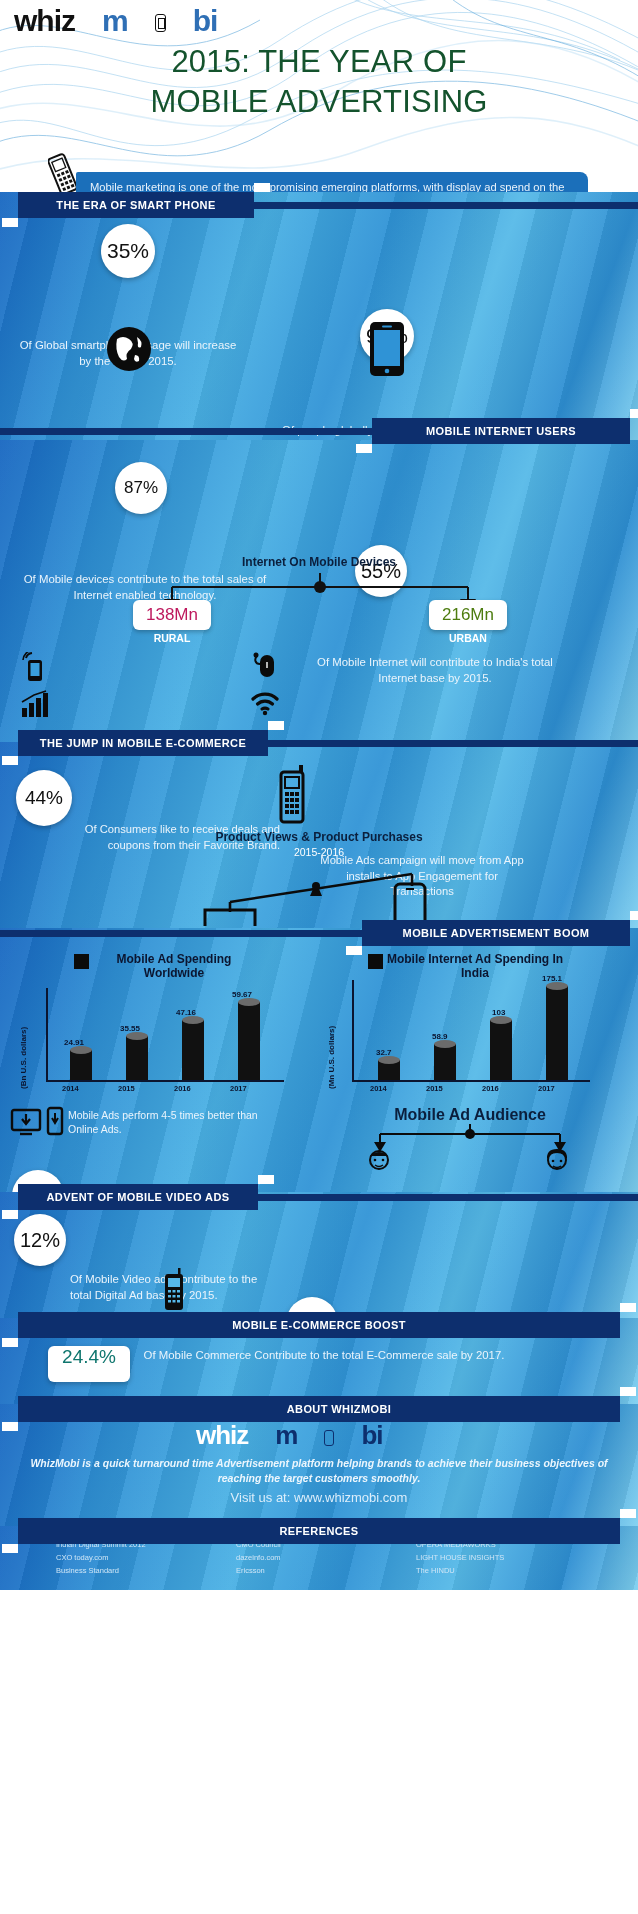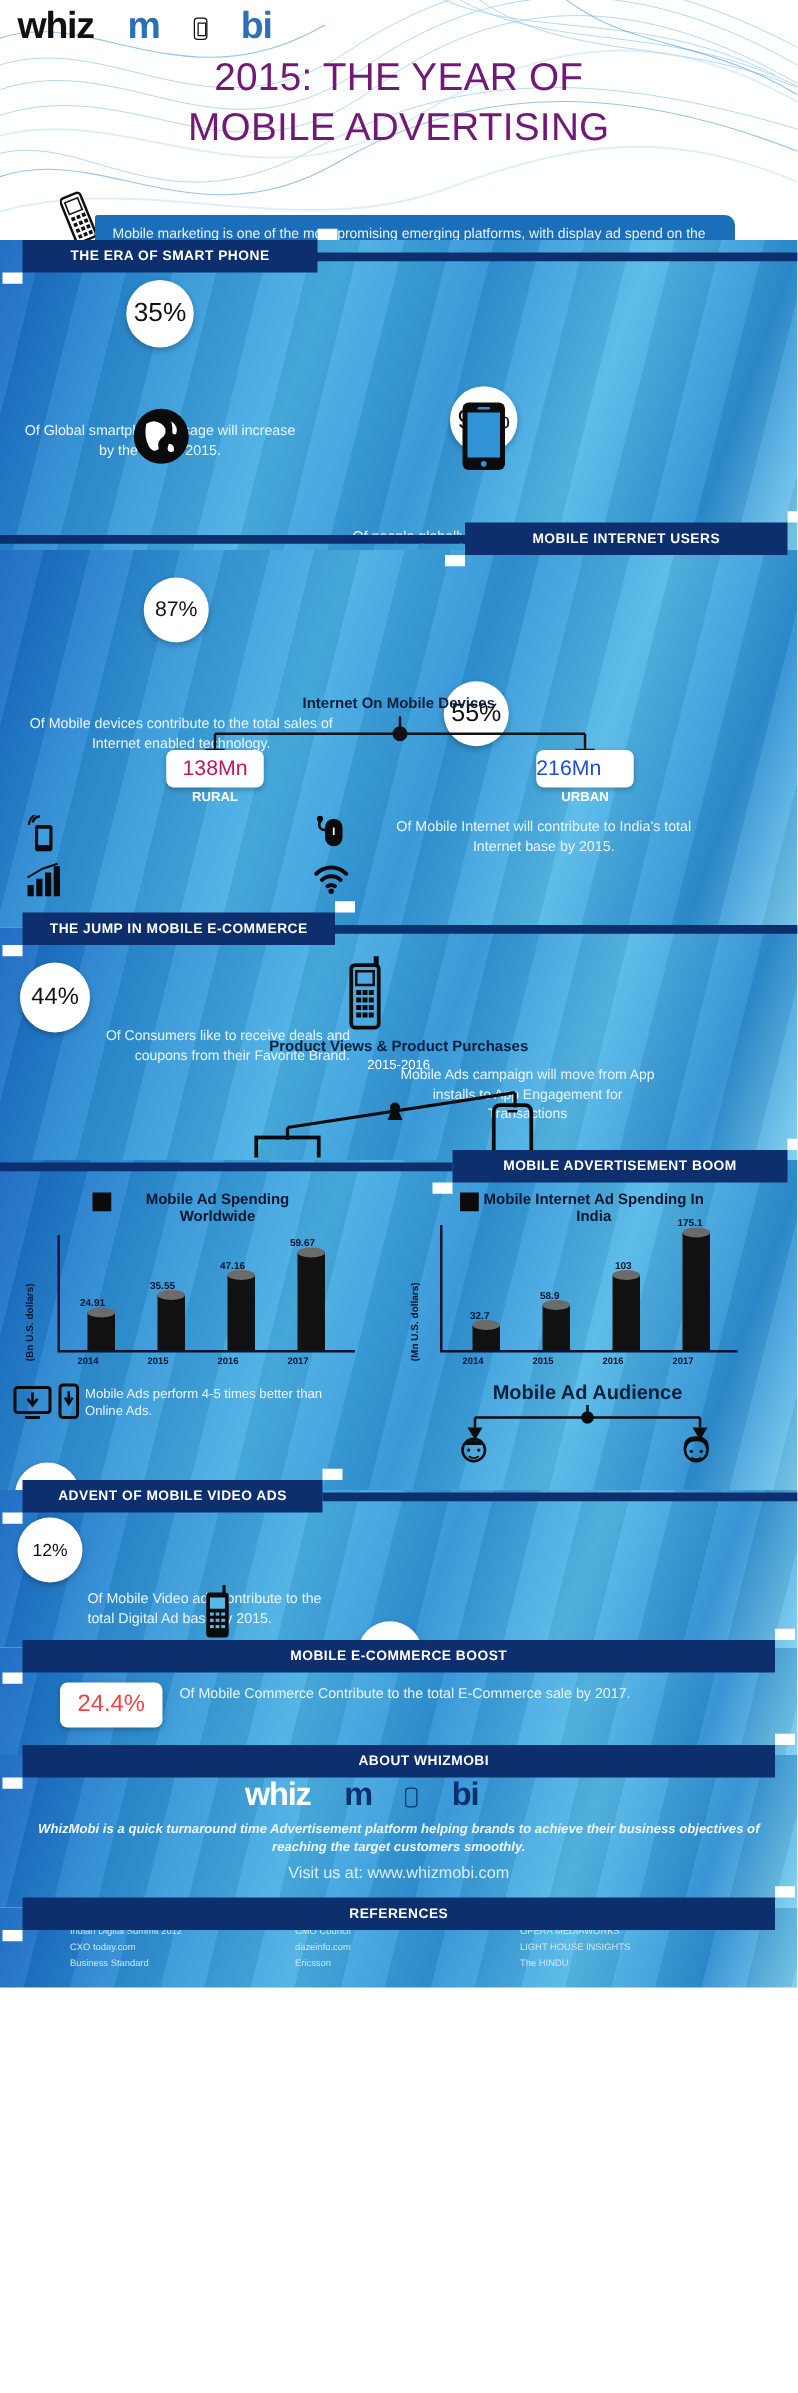--- a/index.html
+++ b/index.html
@@ -29,21 +29,21 @@
     display: inline-block; width: 11px; height: 18px;
     border: 1.6px solid #111; border-radius: 3px; margin: 0 0px;
     position: relative; top: 2px;
   }
   .logo .phone-glyph::after {
     content: ""; position: absolute; left: 2px; top: 3px;
     width: 5px; height: 9px; border: 1px solid #111;
   }
   .main-title {
     position: absolute; top: 42px; left: 0; width: 638px;
-    text-align: center; color: #701a75;
+    text-align: center; color: #14532d;
     font-size: 31px; line-height: 40px; font-weight: 400;
     letter-spacing: 0.2px;
   }
   .subtitle-bar {
     position: absolute; left: 76px; top: 172px; width: 512px;
     background: #1b6fba; color: #e8f2fb;
     font-size: 11.2px; line-height: 16px; padding: 7px 12px 8px 14px;
     border-radius: 2px 8px 8px 2px;
     text-align: left;
   }
@@ -237,21 +237,21 @@
       <polygon points="44,26 60,26 52,40" fill="#111"></polygon>
       <line x1="348" y1="14" x2="348" y2="26" stroke="#111" stroke-width="2"></line>
       <polygon points="340,26 356,26 348,40" fill="#111"></polygon>
     </svg>
 
     <div style="position:absolute; left:133px; top:160px; width:78px; height:30px; background:#fff; border-radius:6px; display:flex; align-items:center; justify-content:center; font-size:17px; color:#be185d; box-shadow:0 2px 4px rgba(0,0,0,.25);">
       <span>138Mn</span>
     </div>
     <div style="position:absolute; left:133px; top:192px; width:78px; text-align:center; color:#fff; font-size:10.5px; font-weight:bold;">RURAL</div>
 
-    <div style="position:absolute; left:429px; top:160px; width:78px; height:30px; background:#fff; border-radius:6px; display:flex; align-items:center; font-size:17px; color:#1d4ed8; box-shadow:0 2px 4px rgba(0,0,0,.25);">
+    <div style="position:absolute; left:429px; top:160px; width:78px; height:30px; background:#fff; border-radius:6px; display:flex; align-items:center; justify-content:center; font-size:17px; color:#4d7c0f; box-shadow:0 2px 4px rgba(0,0,0,.25);">
       <span>216Mn</span>
     </div>
     <div style="position:absolute; left:429px; top:192px; width:78px; text-align:center; color:#fff; font-size:10.5px; font-weight:bold;">URBAN</div>
 
     <svg style="position:absolute; left:22px; top:212px; width:26px; height:30px;" viewBox="0 0 26 30">
       <rect x="6" y="8" width="14" height="21" rx="2.5" fill="#0b0b0b"></rect>
       <rect x="8.5" y="11" width="9" height="13" fill="#3a9fdc"></rect>
       <path d="M4 6 A7 7 0 0 1 10 1" stroke="#0b0b0b" stroke-width="2" fill="none"></path>
       <path d="M1 8 A11 11 0 0 1 11 -2" stroke="#0b0b0b" stroke-width="1.6" fill="none"></path>
     </svg>
@@ -436,21 +436,21 @@
   </div>
 
   <div class="banner right" style="top:920px; width:268px;">
     <span>MOBILE ADVERTISEMENT BOOM</span>
     <span class="notch-tl" style="left:-16px; bottom:-9px;"></span>
     <span class="notch-br" style="right:-16px; top:-9px;"></span>
   </div>
   <div class="rule" style="left:0px; top:930px; width:362px;"></div>
 
   <div class="panel" style="top:1192px; height:126px;">
-    <div class="circle-pct" style="left:14px; top:22px; width:52px; height:52px; font-size:14px;">
+    <div class="circle-pct" style="left:14px; top:22px; width:52px; height:52px; font-size:20px;">
       <span>12%</span>
     </div>
     <div class="stat-text left-al" style="left:70px; top:28px; width:206px;">Of Mobile Video ads contribute to the total Digital Ad base by 2015.</div>
 
     <div class="circle-pct" style="left:286px; top:22px; width:52px; height:52px; font-size:18px;">
       <span>55%</span>
     </div>
 
     <svg style="position:absolute; left:160px; top:76px; width:28px; height:44px;" viewBox="0 0 28 44">
       <rect x="5" y="6" width="18" height="36" rx="3" fill="#0b0b0b"></rect>
@@ -472,21 +472,21 @@
   </div>
 
   <div class="banner left" style="top:1184px; width:240px;">
     <span>ADVENT OF MOBILE VIDEO ADS</span>
     <span class="notch-tl" style="left:-16px; bottom:-9px;"></span>
     <span class="notch-br" style="right:-16px; top:-9px;"></span>
   </div>
   <div class="rule" style="left:258px; top:1194px; width:380px;"></div>
 
   <div class="panel" style="top:1318px; height:86px;">
-    <div style="position:absolute; left:48px; top:28px; width:82px; height:36px; background:#fff; border-radius:6px; display:flex; align-items:center; justify-content:center; font-size:19px; color:#ef4444; box-shadow:0 2px 5px rgba(0,0,0,.25);">
+    <div style="position:absolute; left:48px; top:28px; width:82px; height:36px; background:#fff; border-radius:6px; display:flex; justify-content:center; font-size:19px; color:#0f766e; box-shadow:0 2px 5px rgba(0,0,0,.25);">
       <span>24.4%</span>
     </div>
     <div class="stat-text" style="left:138px; top:30px; width:372px;">Of Mobile Commerce Contribute to the total E-Commerce sale by 2017.</div>
   </div>
 
   <div class="banner left" style="top:1312px; width:602px;">
     <span>MOBILE E-COMMERCE BOOST</span>
     <span class="notch-tl" style="left:-16px; bottom:-9px;"></span>
     <span class="notch-br" style="right:-16px; top:-9px;"></span>
   </div>

